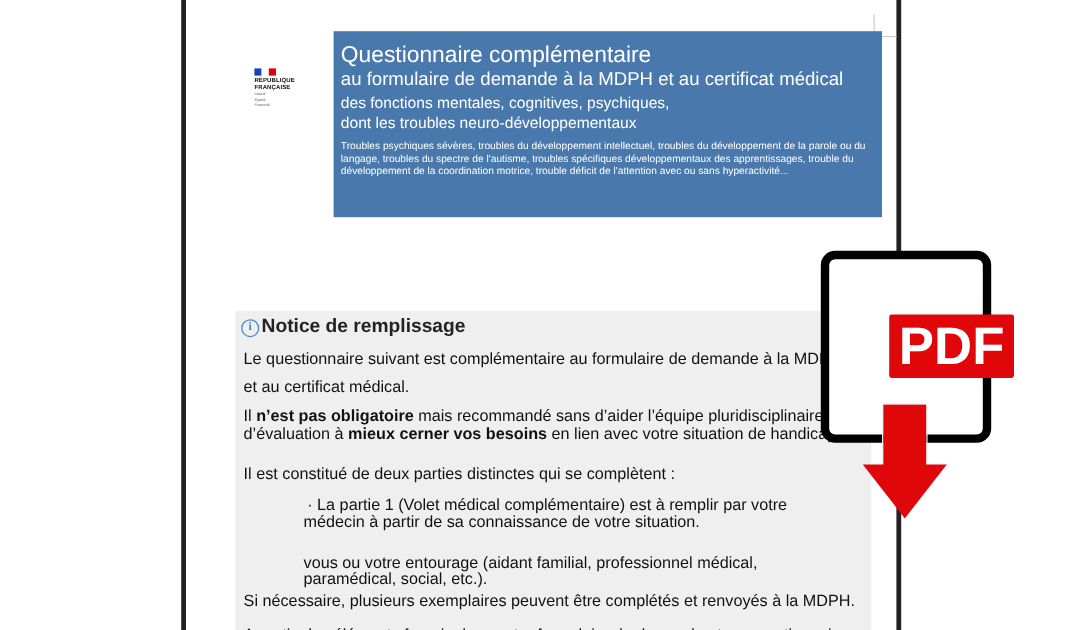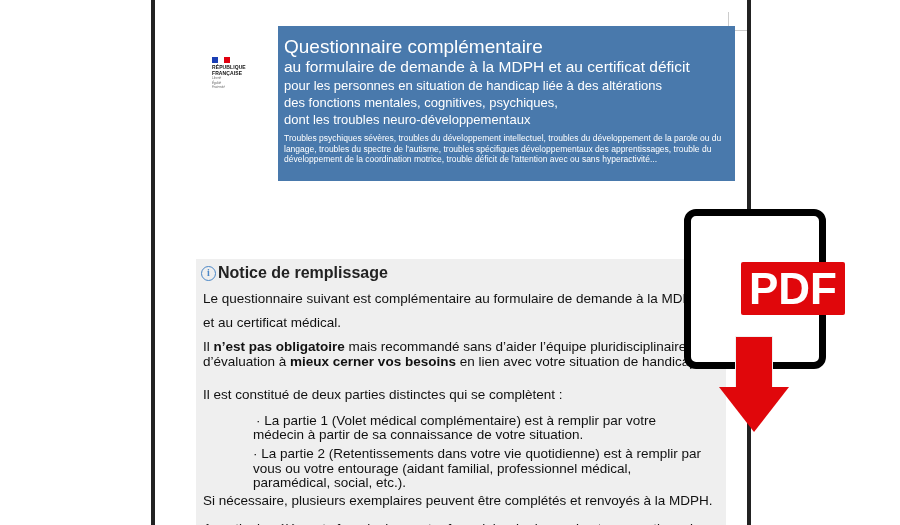--- a/index.html
+++ b/index.html
@@ -78,43 +78,41 @@
     </div>
   <div class="logo-line">RÉPUBLIQUE</div>
   <div class="logo-line">FRANÇAISE</div>
   <div class="logo-motto">Liberté</div>
   <div class="logo-motto">Égalité</div>
   <div class="logo-motto">Fraternité</div>
 </div>
 
 <div class="header-box">
   <div class="h-title1">Questionnaire complémentaire</div>
-  <div class="h-title2">au formulaire de demande à la MDPH et au certificat déficit</div>
-  <div class="h-sub">pour les personnes en situation de handicap liée à des altérations</div>
+  <div class="h-title2">au formulaire de demande à la MDPH et au certificat médical</div>
   <div class="h-sub">des fonctions mentales, cognitives, psychiques,</div>
   <div class="h-sub">dont les troubles neuro-développementaux</div>
   <div class="h-desc">Troubles psychiques sévères, troubles du développement intellectuel, troubles du développement de la parole ou du langage, troubles du spectre de l'autisme, troubles spécifiques développementaux des apprentissages, trouble du développement de la coordination motrice, trouble déficit de l'attention avec ou sans hyperactivité...</div>
 </div>
 
 <div class="notice">
   <div class="notice-title">
     <span class="info-icon">i</span>
     <span>Notice de remplissage</span>
   </div>
   <div class="p" style="top:32px">Le questionnaire suivant est complémentaire au formulaire de demande à la MDPH</div>
   <div class="p" style="top:56px">et au certificat médical.</div>
 
   <div class="p" style="top:80px"><span>Il </span><b>n’est pas obligatoire</b><span> mais recommandé sans d’aider l’équipe pluridisciplinaire</span></div>
   <div class="p" style="top:95px"><span>d’évaluation à </span><b>mieux cerner vos besoins</b><span> en lien avec votre situation de handicap.</span></div>
 
   <div class="p" style="top:128px">Il est constitué de deux parties distinctes qui se complètent :</div>
 
   <div class="bullet" style="top:145px; left:60px">· La partie 1 (Volet médical complémentaire) est à remplir par votre</div>
   <div class="bullet" style="top:159px">médecin à partir de sa connaissance de votre situation.</div>
-  <div class="bullet" style="top:178px">· La partie 2 (Retentissements dans votre vie quotidienne) est à remplir par</div>
   <div class="bullet" style="top:193px">vous ou votre entourage (aidant familial, professionnel médical,</div>
   <div class="bullet" style="top:207px">paramédical, social, etc.).</div>
 
   <div class="p" style="top:234px">Si nécessaire, plusieurs exemplaires peuvent être complétés et renvoyés à la MDPH.</div>
   <div class="p" style="top:262px">Au retis des éléments fournis dans votre formulaire de demande et au questionnaire</div>
 </div>
 
 <div class="pdf-icon">
   <div class="pdf-frame"></div>
   <div class="pdf-badge">PDF</div>

